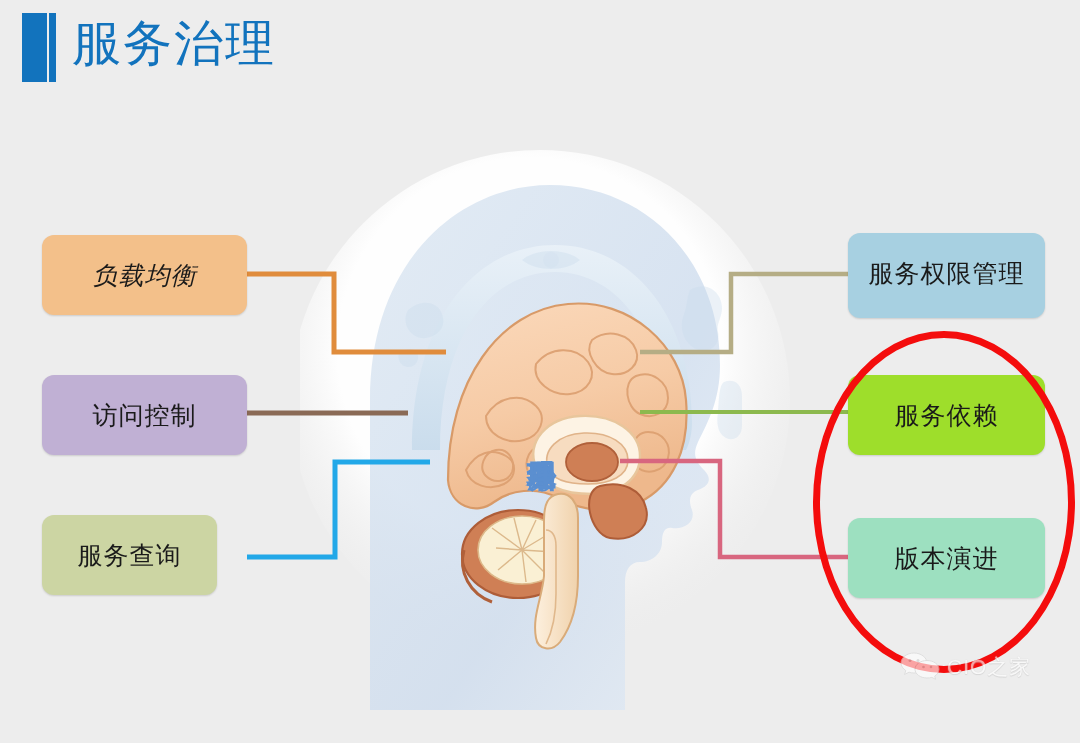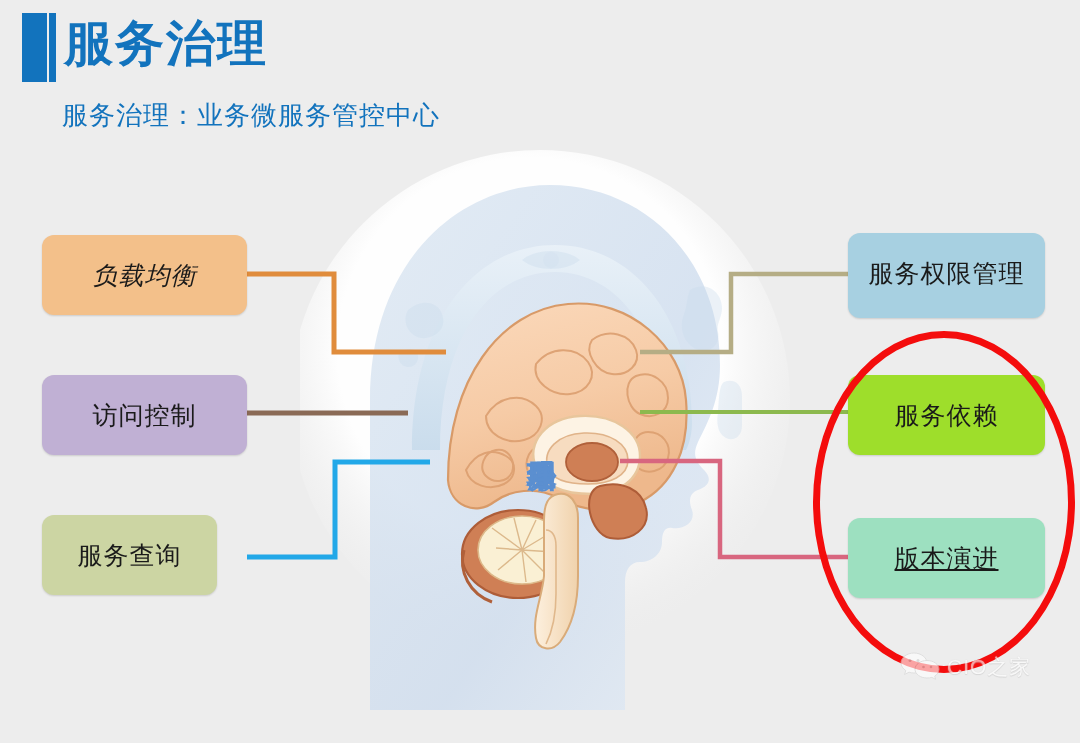--- a/index.html
+++ b/index.html
@@ -26,23 +26,23 @@
   }
   #title-marker::after {
     content: "";
     position: absolute;
     right: 7px; top: 0; bottom: 0;
     width: 2px;
     background: #ededed;
   }
   #page-title {
     position: absolute;
-    left: 64px; top: 10px;
+    left: 72px; top: 10px;
     font-size: 49px;
-    font-weight: bold;
+    font-weight: normal;
     color: #1273bd;
     letter-spacing: 2px;
     line-height: 1.35;
     white-space: nowrap;
     text-align: center;
   }
   #page-subtitle {
     position: absolute;
     left: 62px; top: 98px;
     font-size: 26px;
@@ -99,21 +99,21 @@
     box-shadow: 0 1px 2px rgba(0,0,0,.14);
     padding: 4px 8px;
   }
 
   #box-load-balance   { left: 42px;  top: 235px; width: 205px; height: 80px; background: #f3c08a; font-style: italic; }
   #box-access-control { left: 42px;  top: 375px; width: 205px; height: 80px; background: #c0b0d4; }
   #box-service-query  { left: 42px;  top: 515px; width: 175px; height: 80px; background: #ccd5a3; }
 
   #box-service-auth   { left: 848px; top: 233px; width: 197px; height: 85px; background: #a7d0e1; font-family: Liberation Mono, monospace; }
   #box-service-dep    { left: 848px; top: 375px; width: 197px; height: 80px; background: #9ede2b; text-align: right; }
-  #box-version-evo    { left: 848px; top: 518px; width: 197px; height: 80px; background: #9de0c0; text-decoration: underline; }
+  #box-version-evo    { left: 848px; top: 518px; width: 197px; height: 80px; background: #9de0c0; }
 
   
   #red-circle {
     position: absolute;
     left: 813px; top: 331px;
     width: 262px; height: 342px;
     border: 7px solid #f40d0d;
     border-radius: 50%;
     background: transparent;
   }
@@ -134,21 +134,20 @@
     text-shadow: 0 0 1px #bdbdbd, 0 1px 1px #c9c9c9;
   }
 </style>
 </head>
 <body>
 
 <div id="slide">
 
   <div id="title-marker"></div>
   <div id="page-title">服务治理</div>
-  <div id="page-subtitle">服务治理：业务微服务管控中心</div>
 
   <div id="illustration">
     <svg viewBox="0 0 500 560" xmlns="http://www.w3.org/2000/svg" aria-hidden="true">
       <defs>
         <radialGradient id="glow" cx="48%" cy="40%" r="62%">
           <stop offset="0%" stop-color="#ffffff" stop-opacity="1"></stop>
           <stop offset="62%" stop-color="#ffffff" stop-opacity="0.95"></stop>
           <stop offset="100%" stop-color="#ededed" stop-opacity="0"></stop>
         </radialGradient>
         <linearGradient id="headFill" x1="0" y1="0" x2="1" y2="1">

